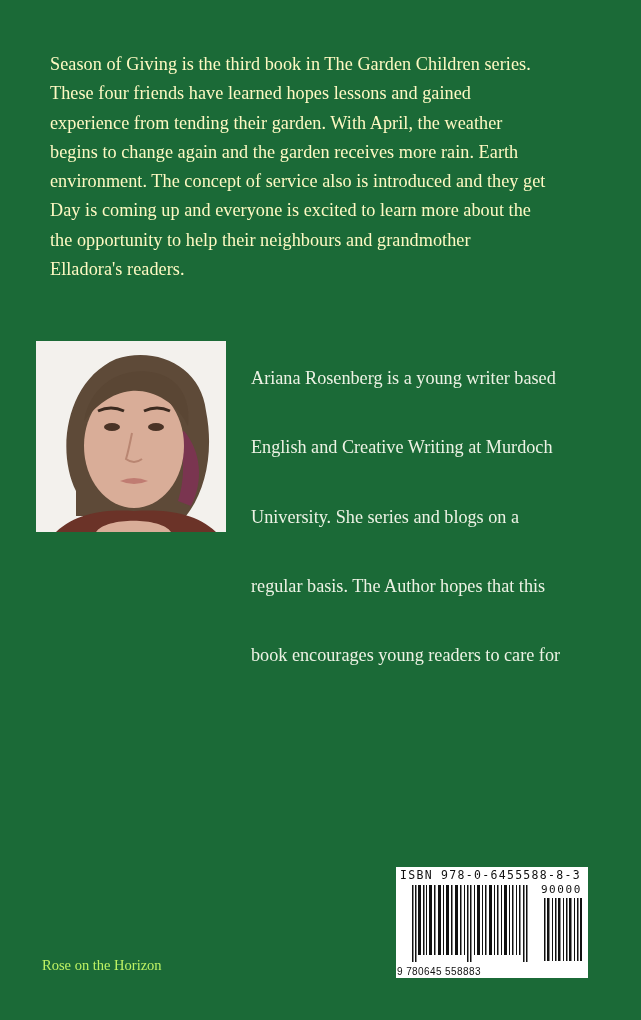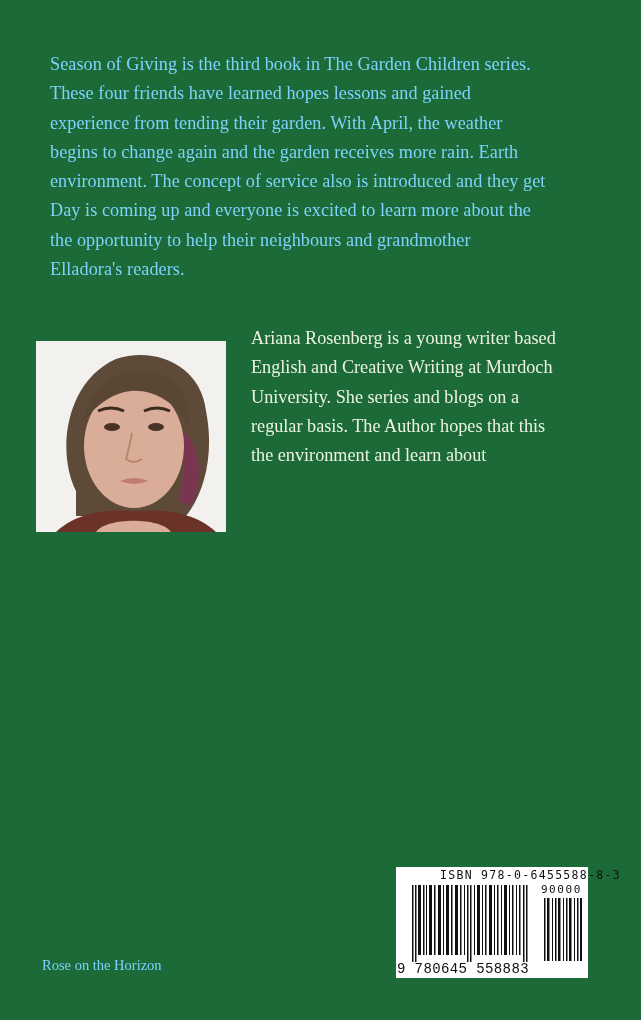--- a/index.html
+++ b/index.html
@@ -12,76 +12,75 @@
     color: #eef3e6;
   }
   .blurb {
     position: absolute;
     left: 50px; top: 50px;
     width: 570px;
     font-family: "Liberation Serif", serif;
     font-size: 18.2px;
     line-height: 29.3px;
     letter-spacing: 0.05px;
-    color: #7dd3fc;
+    color: #fef9c3;
   }
   .blurb span { display: block; white-space: nowrap; }
   .photo {
     position: absolute;
     left: 36px; top: 341px;
     width: 190px; height: 191px;
     background: #f4f2ee;
     overflow: hidden;
   }
   .bio {
     position: absolute;
     left: 251px; top: 324px;
     width: 360px;
     font-family: "Liberation Serif", serif;
     font-size: 18.2px;
     line-height: 29.3px;
     color: #edf2e4;
   }
-  .bio span { display: block; white-space: nowrap; }
+  .bio span { display: block; white-space: nowrap; margin-top: 40px; }
   .publisher {
     position: absolute;
     left: 42px; top: 957px;
     font-family: "Liberation Serif", serif;
     font-size: 14.5px;
-    color: #7dd3fc;
+    color: #bef264;
   }
   .barcode {
     position: absolute;
     left: 396px; top: 867px;
     width: 192px; height: 111px;
     background: #ffffff;
   }
   .isbn-text {
     position: absolute;
     left: 4px; top: 1px;
     font-family: "DejaVu Sans Mono", "Liberation Mono", monospace;
     font-size: 11.5px;
     letter-spacing: 1.3px;
     color: #111;
     white-space: nowrap;
-    margin-left: 40px;
   }
   .price-text {
     position: absolute;
     right: 6px; top: 16px;
     font-family: "DejaVu Sans Mono", "Liberation Mono", monospace;
     font-size: 11px;
     letter-spacing: 1.6px;
     color: #111;
   }
   .ean-text {
     position: absolute;
     left: 1px; bottom: 1px;
-    font-family: Liberation Mono, monospace;
-    font-size: 14px;
+    font-family: Liberation Sans, sans-serif;
+    font-size: 10px;
     letter-spacing: 0.4px;
     color: #111;
     white-space: nowrap;
   }
   .bars-main { position: absolute; left: 16px; top: 18px; width: 117px; height: 77px; }
   .bars-addon { position: absolute; left: 148px; top: 31px; width: 38px; height: 63px; }
 </style>
 </head>
 <body>
 
@@ -121,21 +120,21 @@
     <path d="M20 191 C40 172 70 168 98 170 C130 168 160 172 180 191 Z" fill="#6b3328"></path>
     <path d="M60 191 C70 176 125 176 135 191 Z" fill="#d9ad98"></path>
   </svg>
 </div>
 
 <div class="bio">
   <span>Ariana Rosenberg is a young writer based</span>
   <span>English and Creative Writing at Murdoch</span>
   <span>University. She series and blogs on a</span>
   <span>regular basis. The Author hopes that this</span>
-  <span>the environment and learn about</span>
+  <span>book encourages young readers to care for</span>
 </div>
 
 <div class="publisher">Rose on the Horizon</div>
 
 <div class="barcode">
   <div class="isbn-text">ISBN 978-0-6455588-8-3</div>
   <div class="price-text">90000</div>
   <svg class="bars-main" viewBox="0 0 117 77" preserveAspectRatio="none">
     <g fill="#111">
       <rect x="0" y="0" width="1.5" height="77"></rect>

